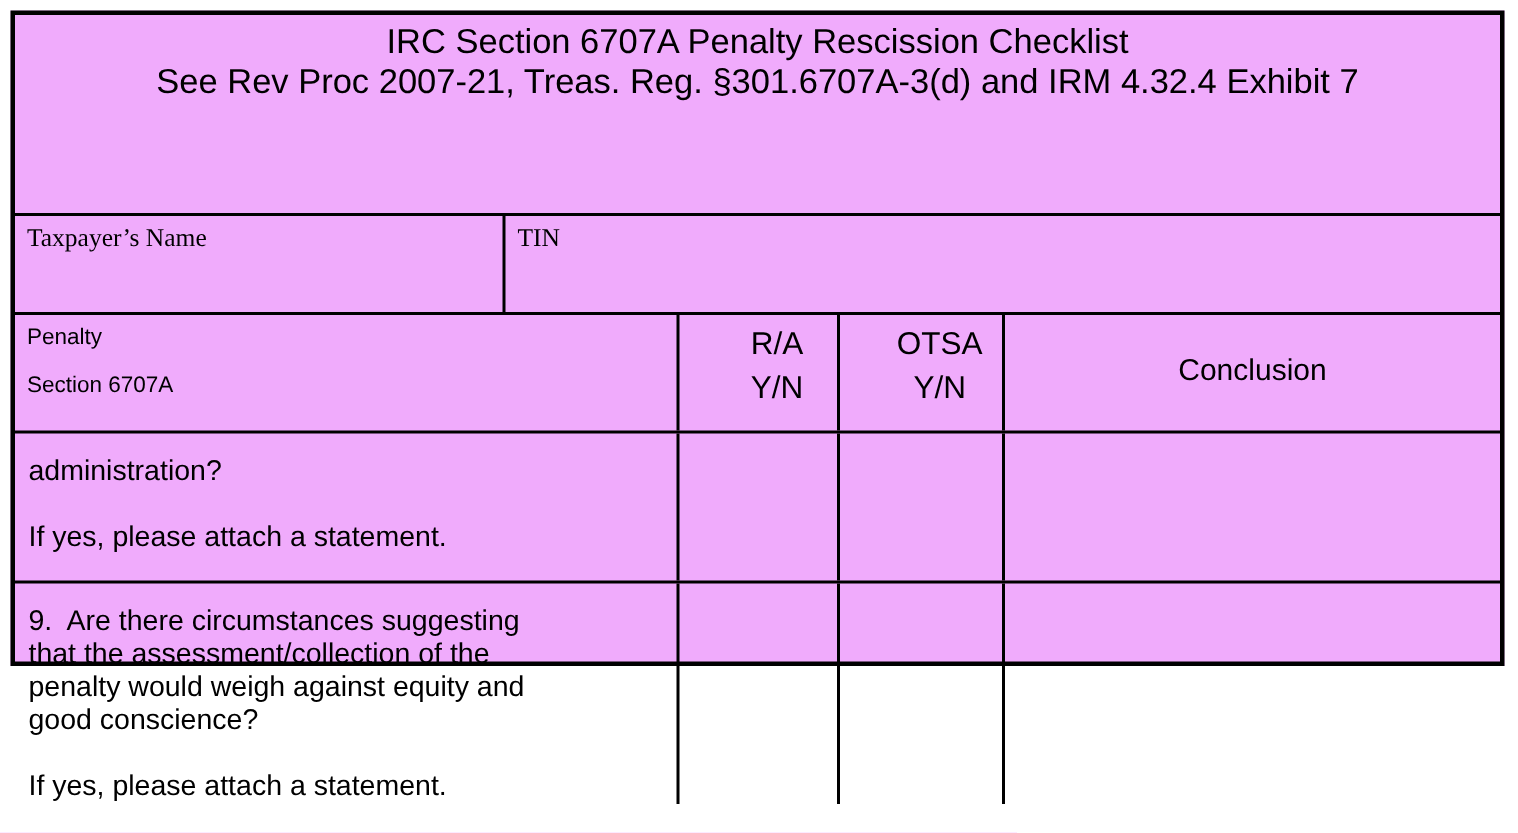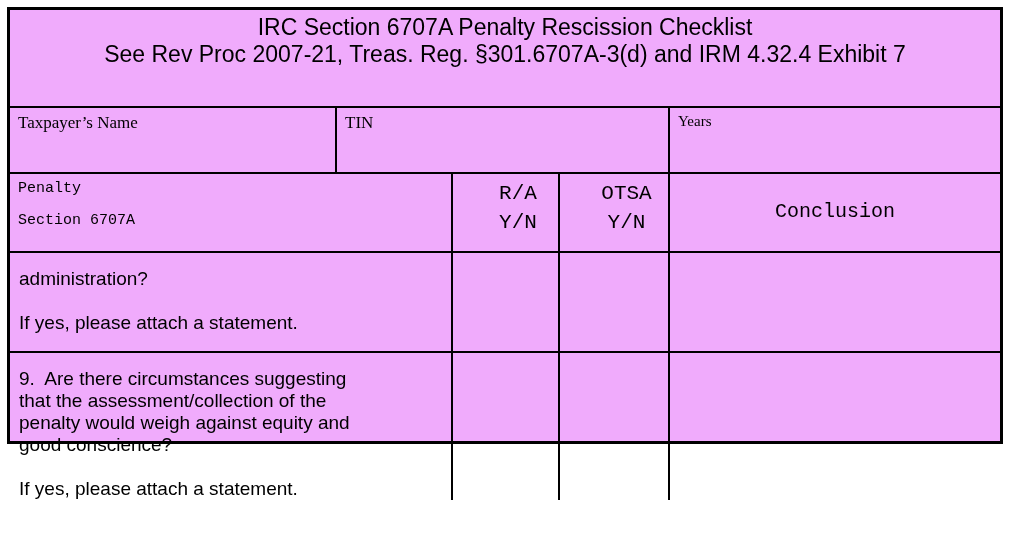--- a/index.html
+++ b/index.html
@@ -54,32 +54,32 @@
     font-size: 23px;
     line-height: 27px;
   }
   .hdr-note {
     font-family: "Liberation Serif", serif;
     font-size: 17px;
     line-height: 23px;
   }
 
   
-  .info { flex: 0 0 66px; }
+  .info { flex: 0 0 66px; margin-top: 36px; }
   .info .cell {
     font-family: "Liberation Serif", serif;
     font-size: 17px;
     padding: 5px 0 0 8px;
   }
   .cell-name  { flex: 0 0 325px; }
   .cell-tin   { flex: 0 0 333px; }
   .cell-years { flex: 1 1 auto; font-size: 15px !important; }
 
   
-  .thead { flex: 0 0 79px; font-family: Liberation Mono, monospace; }
+  .thead { flex: 0 0 79px; }
   .col-q     { flex: 0 0 441px; }
   .col-ra    { flex: 0 0 107px; }
   .col-otsa  { flex: 0 0 110px; }
   .col-concl { flex: 1 1 auto; }
 
   .penalty-head { padding: 6px 0 0 8px; font-size: 15px; }
   .penalty-sub  { margin-top: 15px; }
   .yn-head {
     text-align: center;
     font-size: 21px;
@@ -117,24 +117,20 @@
 
   <div class="row info">
     <div class="cell cell-name">
       <span>Taxpayer’s Name</span>
       <span></span>
     </div>
     <div class="cell cell-tin">
       <span>TIN</span>
       <span></span>
     </div>
-    <div class="cell cell-years">
-      <span>Years</span>
-      <span></span>
-    </div>
   </div>
 
   <div class="row thead">
     <div class="cell col-q penalty-head">
       <div>Penalty</div>
       <div class="penalty-sub">Section 6707A</div>
     </div>
     <div class="cell col-ra yn-head">R/A
 Y/N</div>
     <div class="cell col-otsa yn-head">OTSA

